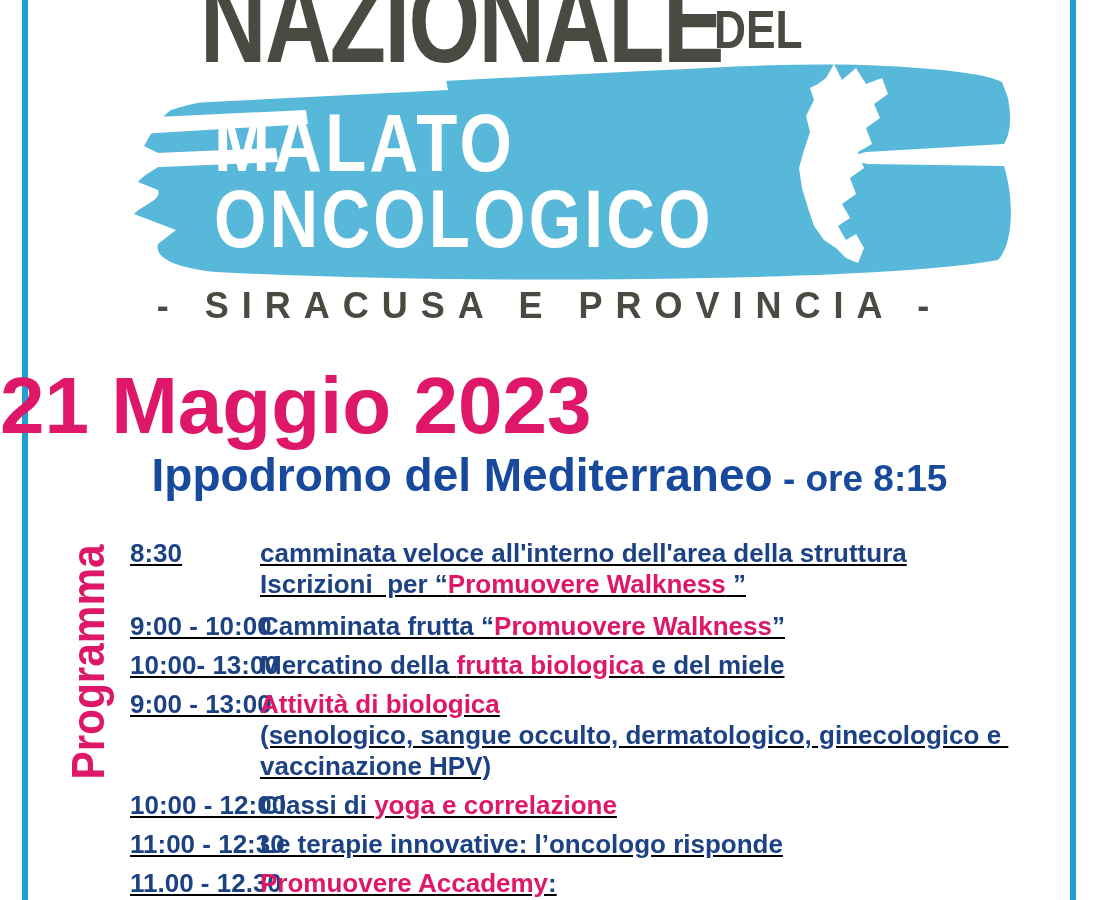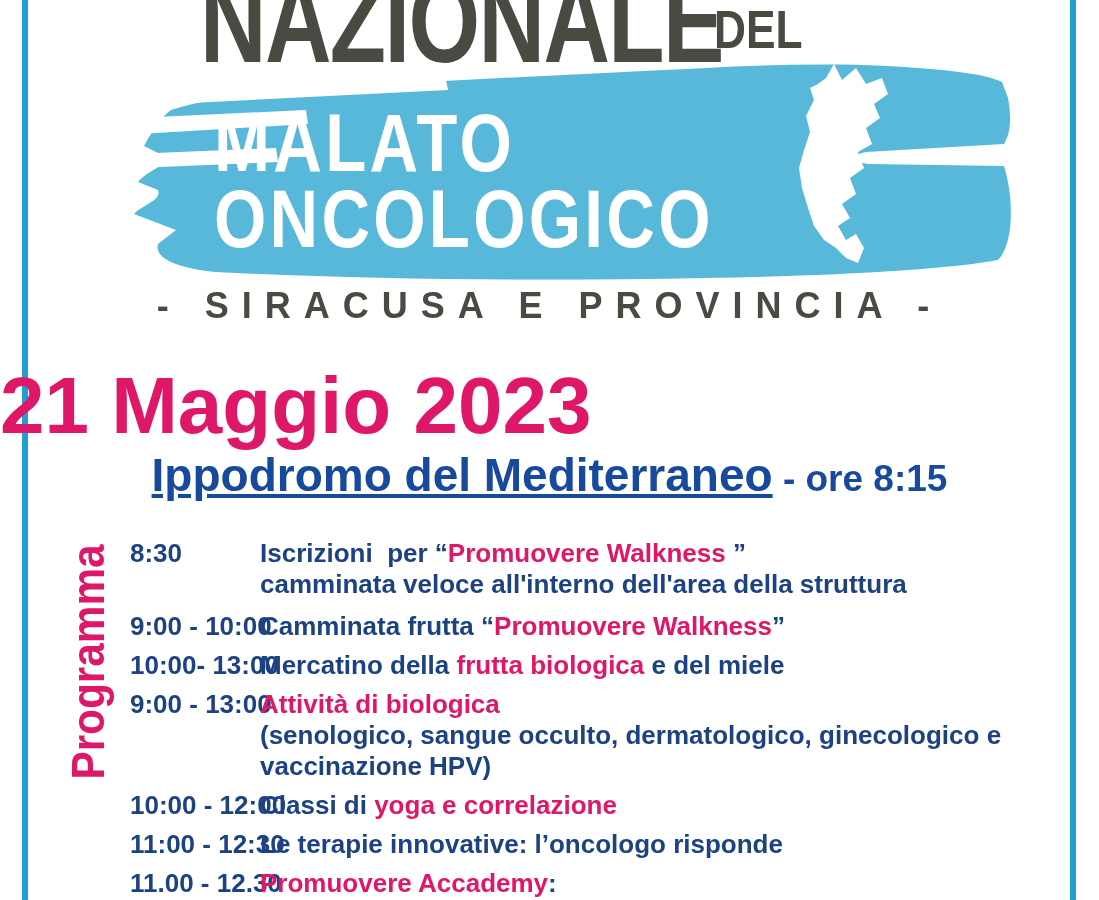--- a/index.html
+++ b/index.html
@@ -43,32 +43,32 @@
 
   
   .event-date{
     position:absolute;left:0;right:0;top:366px;margin:0;text-align:left;
     font-size:80px;font-weight:bold;color:var(--pink);line-height:1;white-space:nowrap;
   }
   .venue-line{
     position:absolute;left:0;right:0;top:452px;margin:0;text-align:center;
     font-weight:bold;color:var(--blue);line-height:1;white-space:nowrap;
   }
-  .venue-name{font-size:46px;text-decoration:underline;}
+  .venue-name{font-size:46px;}
   .venue-time{font-size:37px;}
 
   
   .program-label{
     position:absolute;left:88px;top:662px;margin:0;
     font-size:46px;font-weight:bold;color:var(--pink);white-space:nowrap;
     transform:translate(-50%,-50%) rotate(-90deg) scaleX(0.92);
   }
   .program-rows{position:absolute;left:130px;top:538px;right:34px;}
   .prog-row{display:flex;align-items:flex-start;margin-bottom:8px;
-    font-size:26px;font-weight:bold;line-height:31px;}
+    font-size:26px;font-weight:bold;line-height:31px;text-decoration:underline;}
   .prog-row.gap-lg{margin-bottom:11px;}
   .prog-time{width:130px;flex:none;color:var(--navy);white-space:nowrap;}
   .prog-desc{flex:1;}
   .prog-line{white-space:pre-wrap;}
   .seg-navy{color:var(--navy);}
   .seg-pink{color:var(--pink);}
 </style>
 </head>
 <body>
 
@@ -123,22 +123,22 @@
   <p class="event-date">21 Maggio 2023</p>
 
   <p class="venue-line"><span class="venue-name">Ippodromo del Mediterraneo</span><span class="venue-time"> - ore 8:15</span></p>
 
   <p class="program-label">Programma</p>
 
   <div class="program-rows">
       <div class="prog-row gap-lg">
         <div class="prog-time">8:30</div>
         <div class="prog-desc">
+          <div class="prog-line"><span class="seg-navy">camminata veloce all'interno dell'area della struttura</span></div>
           <div class="prog-line"><span class="seg-navy">Iscrizioni  per “</span><span class="seg-pink">Promuovere Walkness</span><span class="seg-navy"> ”</span></div>
-          <div class="prog-line"><span class="seg-navy">camminata veloce all'interno dell'area della struttura</span></div>
         </div>
       </div>
       <div class="prog-row">
         <div class="prog-time">9:00 - 10:00</div>
         <div class="prog-desc">
           <div class="prog-line"><span class="seg-navy">Camminata frutta “</span><span class="seg-pink">Promuovere Walkness</span><span class="seg-navy">”</span></div>
         </div>
       </div>
       <div class="prog-row">
         <div class="prog-time">10:00- 13:00</div>

